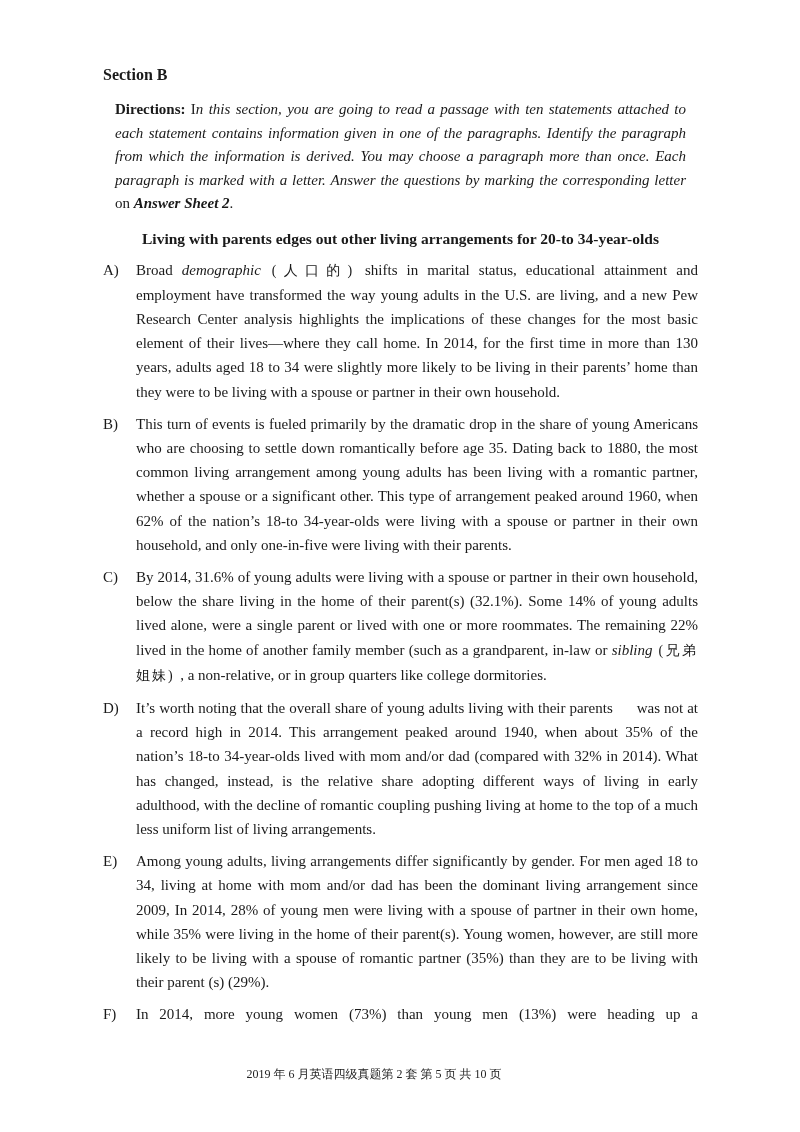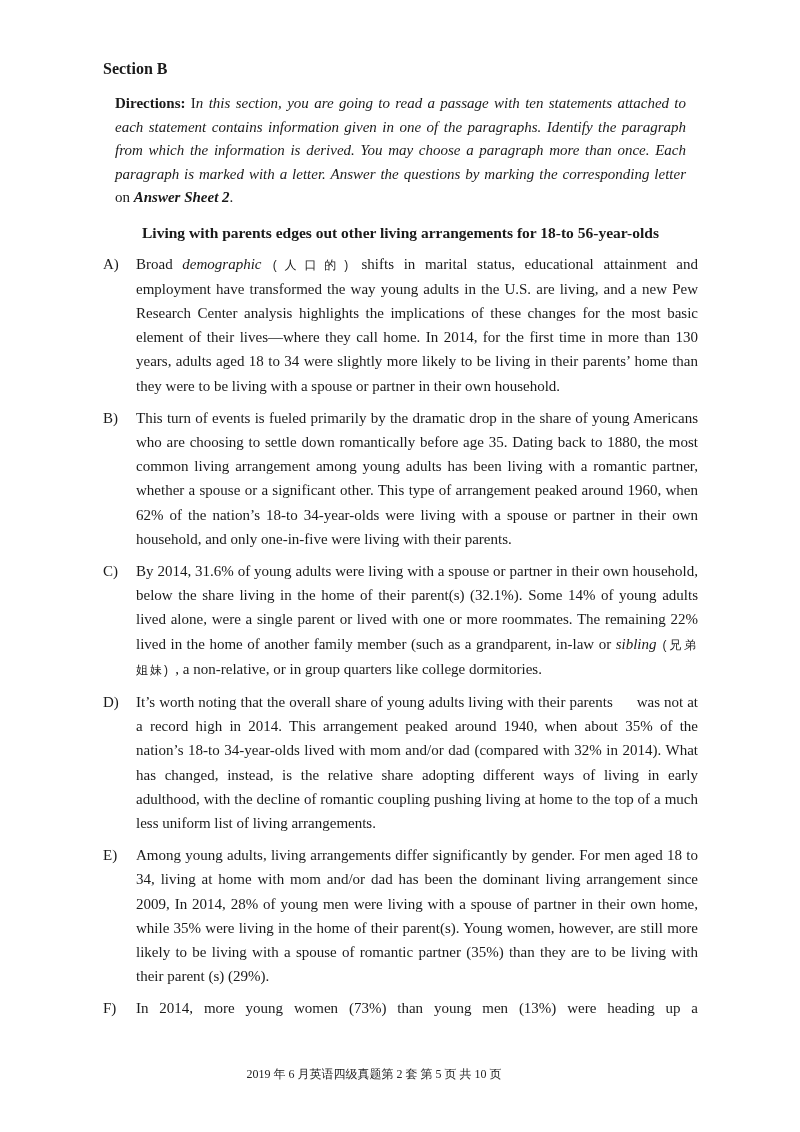--- a/index.html
+++ b/index.html
@@ -1,46 +1,46 @@
 <!DOCTYPE html>
 <html><head>
 <meta charset="utf-8">
 <style>
   html, body { margin: 0; padding: 0; background: #ffffff; }
   body {
     width: 800px; height: 1132px; overflow: hidden; position: relative;
     font-family: "Liberation Serif", "DejaVu Serif", serif;
     color: #1a1a1a;
   }
-  .page { position: absolute; left: 103px; top: 58px; width: 595px; }
+  .page { position: absolute; left: 103px; top: 64px; width: 595px; }
   .section-title { font-weight: bold; font-size: 16px; line-height: 22px; margin: 0 0 6px 0; }
   .directions { font-size: 15px; line-height: 23.5px; text-align: justify; margin: 12px; }
   .directions .lead { font-weight: bold; font-style: normal; }
   .directions .body { font-style: italic; }
   .directions .ans { font-weight: bold; font-style: italic; }
   .passage-title { font-weight: bold; font-size: 15.5px; line-height: 22px; text-align: center; margin: 12px 0 8px 0; }
   .para { display: flex; margin: 0 0 8px 0; font-size: 15px; line-height: 24.2px; }
   .para .label { width: 33px; flex: 0 0 33px; }
   .para .text { flex: 1; text-align: justify; }
   .para .text i { }
-  .cn { font-family: Liberation Sans, sans-serif; font-size: 12px; letter-spacing: 2px; }
+  .cn { font-family: Liberation Serif, serif; font-size: 14px; letter-spacing: 2px; }
   .footer {
     position: absolute; top: 1066px; left: 0; width: 748px; text-align: center;
     font-size: 12px; line-height: 16px; color: #222;
   }
 </style>
 </head>
 <body>
 
 <div class="page">
   <div class="section-title">Section B</div>
 
   <p class="directions"><span class="lead">Directions:</span><span> I</span><span class="body">n this section, you are going to read a passage with ten statements attached to each statement contains information given in one of the paragraphs. Identify the paragraph from which the information is derived. You may choose a paragraph more than once. Each paragraph is marked with a letter. Answer the questions by marking the corresponding letter</span><span> on </span><span class="ans">Answer Sheet 2</span><span>.</span></p>
 
-  <div class="passage-title">Living with parents edges out other living arrangements for 18-to 56-year-olds</div>
+  <div class="passage-title">Living with parents edges out other living arrangements for 20-to 34-year-olds</div>
 
   <div class="para">
     <span class="label">A)</span>
     <span class="text"><span>Broad </span><i>demographic</i><span class="cn"> (人口的) </span><span>shifts in marital status, educational attainment and employment have transformed the way young adults in the U.S. are living, and a new Pew Research Center analysis highlights the implications of these changes for the most basic element of their lives—where they call home. In 2014, for the first time in more than 130 years, adults aged 18 to 34 were slightly more likely to be living in their parents’ home than they were to be living with a spouse or partner in their own household.</span></span>
   </div>
 
   <div class="para">
     <span class="label">B)</span>
     <span class="text">This turn of events is fueled primarily by the dramatic drop in the share of young Americans who are choosing to settle down romantically before age 35. Dating back to 1880, the most common living arrangement among young adults has been living with a romantic partner, whether a spouse or a significant other. This type of arrangement peaked around 1960, when 62% of the nation’s 18-to 34-year-olds were living with a spouse or partner in their own household, and only one-in-five were living with their parents.</span>
   </div>

